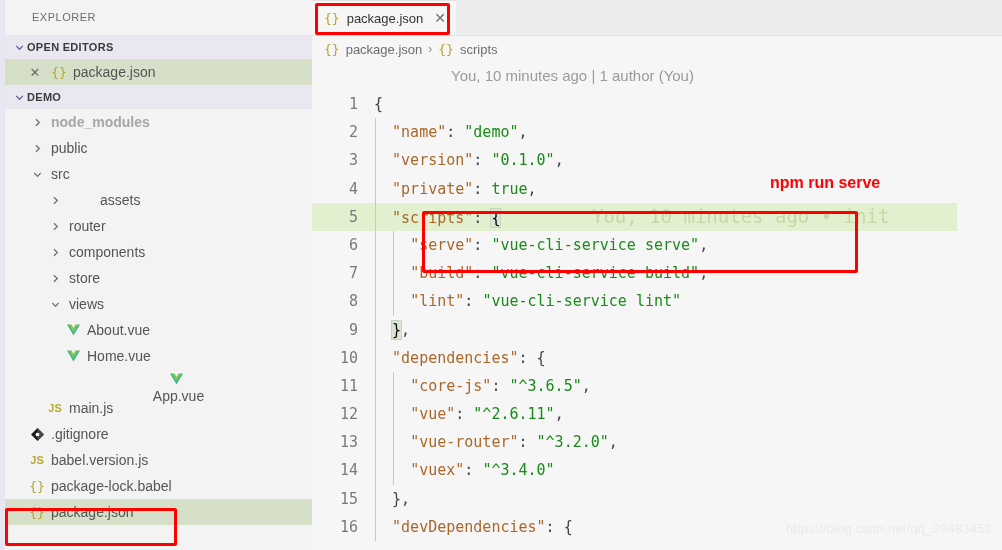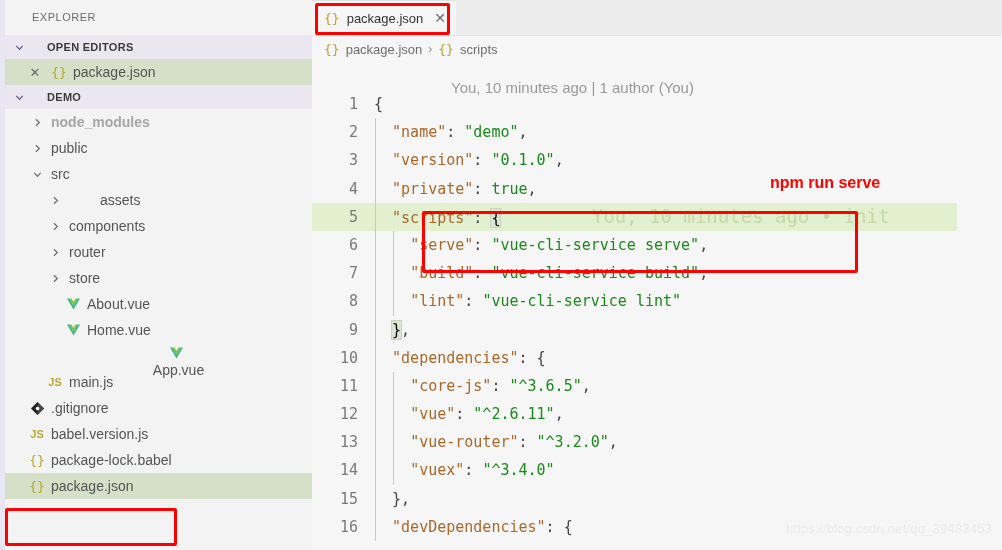--- a/index.html
+++ b/index.html
@@ -51,21 +51,20 @@
     height: 24px;
     line-height: 24px;
     background: #eae7f0;
     display: flex;
     align-items: center;
     padding-left: 6px;
     font-size: 11px;
     font-weight: bold;
     color: #3a3a3a;
     letter-spacing: .3px;
-    gap: 20px;
   }
   .chev {
     width: 16px;
     display: inline-flex;
     justify-content: center;
     align-items: center;
     flex: 0 0 16px;
   }
   .chev svg { display:block; }
 
@@ -137,21 +136,21 @@
   
   .code {
     position: relative;
     font-family: "DejaVu Sans Mono", monospace;
     font-size: 15px;
     line-height: 28.2px;
   }
   .blame-top {
     position: absolute;
     left: 139px;
-    top: 12px;
+    top: 0px;
     font-family: "Liberation Sans", sans-serif;
     font-size: 15px;
     color: #9a9a9a;
     line-height: 28px;
     white-space: nowrap;
   }
   .lines { padding-top: 28px; position: relative; }
 
   .line {
     position: relative;
@@ -284,37 +283,45 @@
             </svg>
           </span>
           <span class="row-label">assets</span>
         </div>
         <div class="tree-row" style="padding-left: 40px;">
           <span class="row-icon">
             <svg width="11" height="11" viewBox="0 0 12 12">
               <path d="M4.3 2.5 L8 6 L4.3 9.5" fill="none" stroke="#6a6a6a" stroke-width="1.3"></path>
             </svg>
           </span>
+          <span class="row-label">router</span>
+        </div>
+        <div class="tree-row" style="padding-left: 40px;">
+          <span class="row-icon">
+            <svg width="11" height="11" viewBox="0 0 12 12">
+              <path d="M4.3 2.5 L8 6 L4.3 9.5" fill="none" stroke="#6a6a6a" stroke-width="1.3"></path>
+            </svg>
+          </span>
           <span class="row-label">components</span>
         </div>
         <div class="tree-row" style="padding-left: 40px;">
           <span class="row-icon">
             <svg width="11" height="11" viewBox="0 0 12 12">
               <path d="M4.3 2.5 L8 6 L4.3 9.5" fill="none" stroke="#6a6a6a" stroke-width="1.3"></path>
             </svg>
           </span>
-          <span class="row-label">router</span>
+          <span class="row-label">store</span>
         </div>
         <div class="tree-row" style="padding-left: 40px;">
           <span class="row-icon">
             <svg width="11" height="11" viewBox="0 0 12 12">
-              <path d="M4.3 2.5 L8 6 L4.3 9.5" fill="none" stroke="#6a6a6a" stroke-width="1.3"></path>
-            </svg>
-          </span>
-          <span class="row-label">store</span>
+              <path d="M2.5 4.3 L6 8 L9.5 4.3" fill="none" stroke="#6a6a6a" stroke-width="1.3"></path>
+            </svg>
+          </span>
+          <span class="row-label">views</span>
         </div>
         <div class="tree-row" style="padding-left: 58px;">
           <span class="row-icon">
             <svg width="13" height="12" viewBox="0 0 26 22">
               <path d="M0 0 L5 0 L13 14 L21 0 L26 0 L13 22 Z" fill="#41b883"></path>
               <path d="M5 0 L9 0 L13 7 L17 0 L21 0 L13 14 Z" fill="#7ec23f"></path>
             </svg>
           </span>
           <span class="row-label">About.vue</span>
         </div>

